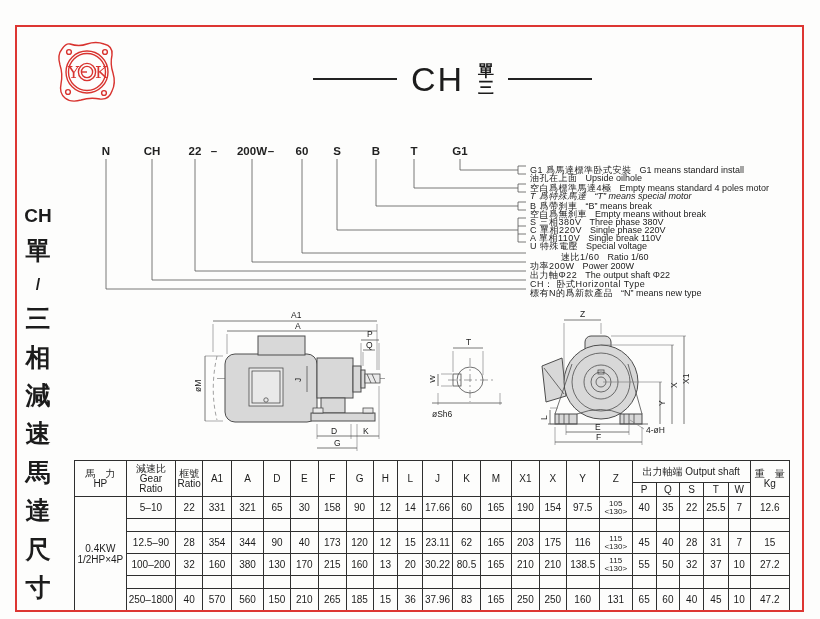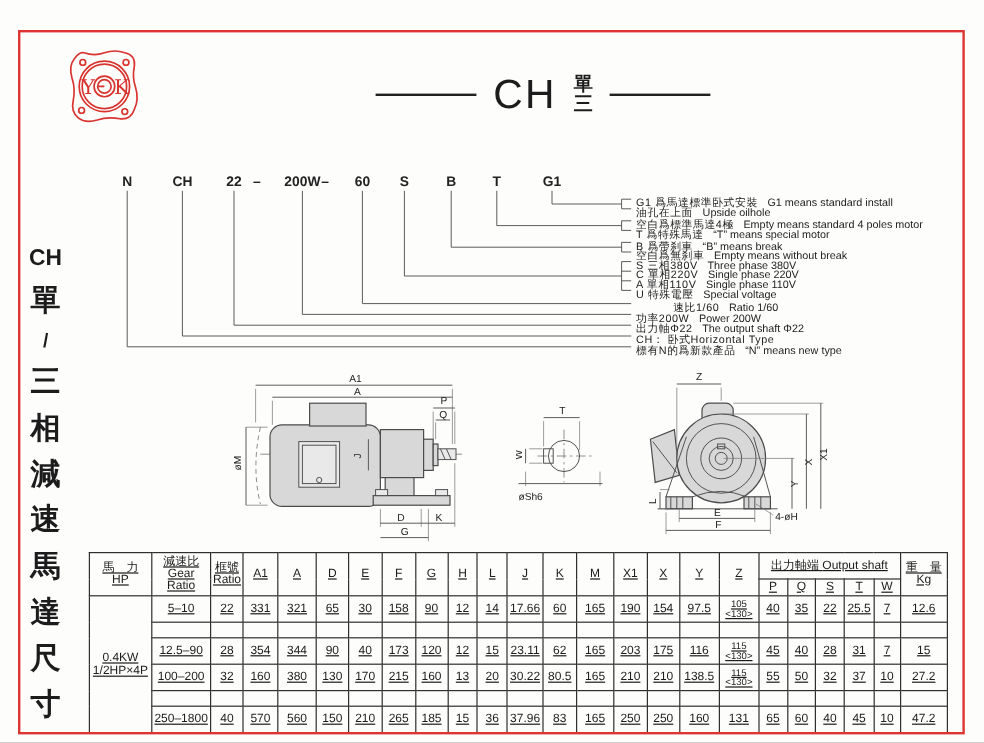--- a/index.html
+++ b/index.html
@@ -35,21 +35,21 @@
   .dw{position:absolute;z-index:2;}
   .dw text{font-family:"Liberation Sans",sans-serif;font-size:8.5px;fill:#222;}
   .dim{stroke:#555;stroke-width:.8;fill:none;}
   .ext{stroke:#777;stroke-width:.6;fill:none;}
   .cl{stroke:#666;stroke-width:.6;stroke-dasharray:8 3 2 3;fill:none;}
   .bodyfill{fill:#d8d8d8;stroke:#4c4c4c;stroke-width:1;}
   .lite{fill:#e9e9e9;stroke:#4c4c4c;stroke-width:.8;}
   .wire{fill:none;stroke:#4c4c4c;stroke-width:.8;}
   
   .dim-table{position:absolute;left:74px;top:460px;border-collapse:collapse;table-layout:fixed;
-             width:716px;z-index:4;background:#fdfdfc;text-decoration:underline;}
+             width:716px;z-index:4;background:#fdfdfc;}
   .dim-table th,.dim-table td{border:1px solid #2f2f2f;text-align:center;vertical-align:middle;
              padding:0;font-size:10px;font-weight:normal;line-height:11px;overflow:hidden;}
   .dim-table thead tr.h1{height:22px;}
   .dim-table thead tr.h2{height:14px;}
   .dim-table tbody tr{height:22px;}
   .dim-table tbody tr.empty-row{height:13px;}
   .dim-table th div{line-height:10px;}
   .hp-cell div{line-height:11px;font-size:10px;}
   .two-line div{font-size:8px;line-height:8px;}
 </style>
@@ -125,26 +125,26 @@
       <path d="M162,18 V121 H436"></path>
       <path d="M105,18 V130 H436"></path>
       <path d="M62,18 V139 H436"></path>
       <path d="M16,18 V148 H436"></path>
     </g>
   </svg>
   <div class="legend" id="legend">
       <div class="legend-line" style="top: 163px;"><span class="zh">G1 爲馬達標準卧式安裝</span><span class="en">G1 means standard install</span></div>
       <div class="legend-line" style="top: 171px;"><span class="zh">油孔在上面</span><span class="en">Upside oilhole</span></div>
       <div class="legend-line" style="top: 181px;"><span class="zh">空白爲標準馬達4極</span><span class="en">Empty means standard 4 poles motor</span></div>
-      <div class="legend-line" style="top: 189px;"><span class="zh">T 爲特殊馬達</span><span class="en">“T” means special motor</span></div>
+      <div class="legend-line" style="top: 189px; font-style: italic;"><span class="zh">T 爲特殊馬達</span><span class="en">“T” means special motor</span></div>
       <div class="legend-line" style="top: 199px;"><span class="zh">B 爲帶刹車</span><span class="en">“B” means break</span></div>
       <div class="legend-line" style="top: 207px;"><span class="zh">空白爲無刹車</span><span class="en">Empty means without break</span></div>
       <div class="legend-line" style="top: 215px;"><span class="zh">S 三相380V</span><span class="en">Three phase 380V</span></div>
       <div class="legend-line" style="top: 223px;"><span class="zh">C 單相220V</span><span class="en">Single phase 220V</span></div>
-      <div class="legend-line" style="top: 231px;"><span class="zh">A 單相110V</span><span class="en">Single phase 110V</span></div>
+      <div class="legend-line" style="top: 231px;"><span class="zh">A 單相110V</span><span class="en">Single break 110V</span></div>
       <div class="legend-line" style="top: 239px;"><span class="zh">U 特殊電壓</span><span class="en">Special voltage</span></div>
       <div class="legend-line" style="top: 250px; margin-left: 31px;"><span class="zh">速比1/60</span><span class="en">Ratio 1/60</span></div>
       <div class="legend-line" style="top: 259px;"><span class="zh">功率200W</span><span class="en">Power 200W</span></div>
       <div class="legend-line" style="top: 268px;"><span class="zh">出力軸Φ22</span><span class="en">The output shaft Φ22</span></div>
       <div class="legend-line" style="top: 277px;"><span class="zh">CH： 卧式Horizontal Type</span></div>
       <div class="legend-line" style="top: 286px;"><span class="zh">標有N的爲新款產品</span><span class="en">“N” means new type</span></div>
     </div>
 
   <svg class="dw" style="left:183px;top:308px" width="262" height="150" viewBox="0 0 262 150">
     <path class="cl" d="M34,70.5 H205"></path>

